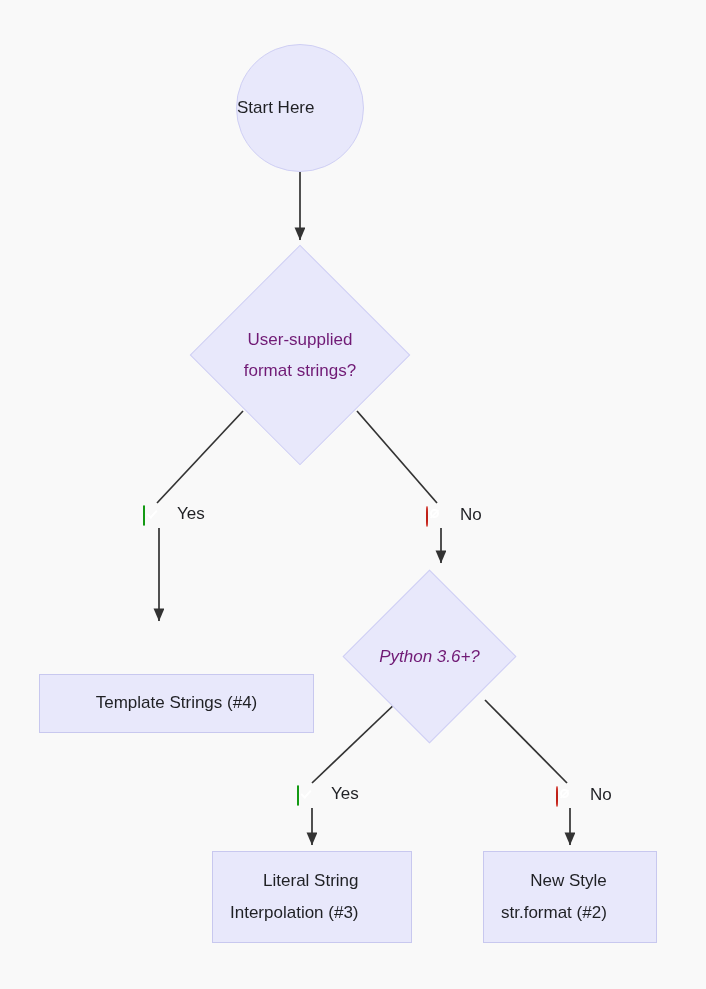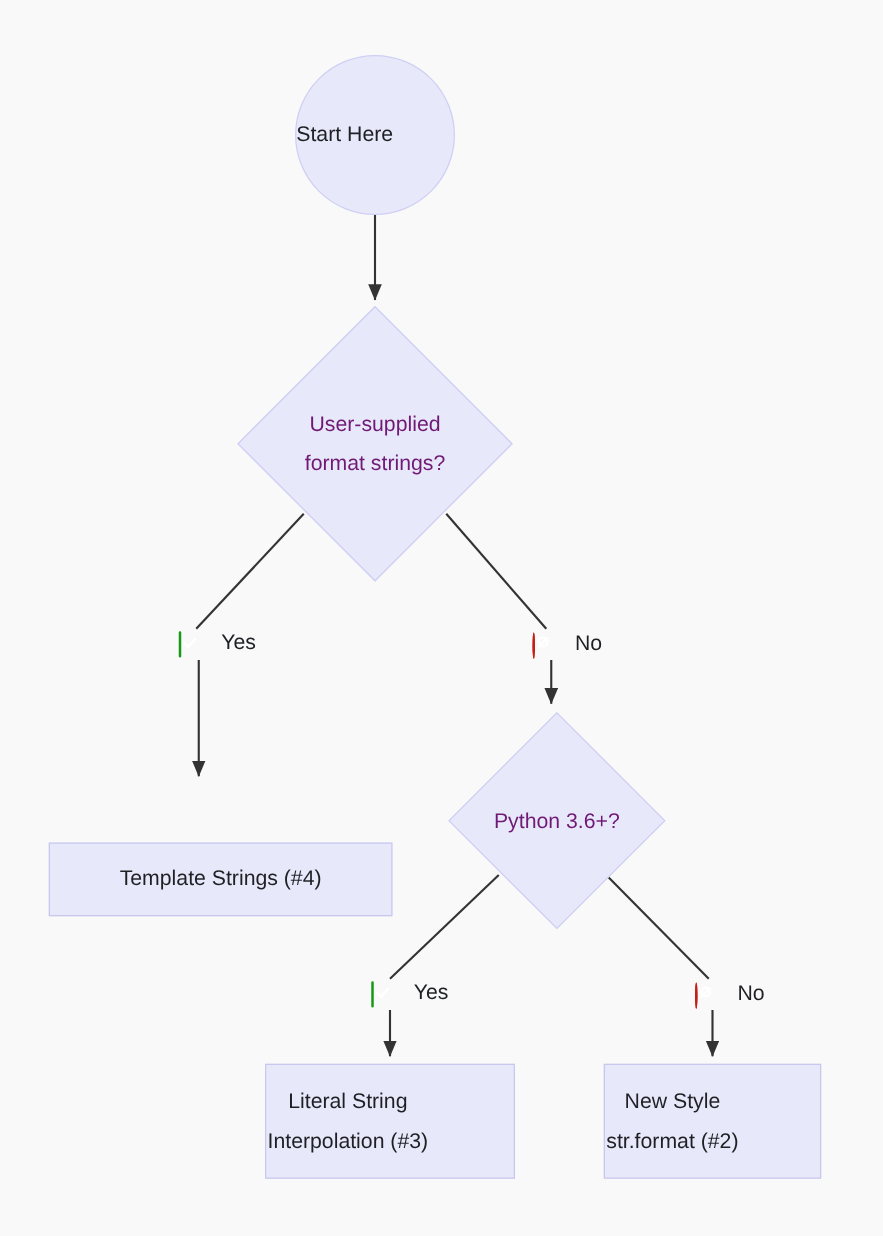--- a/index.html
+++ b/index.html
@@ -65,23 +65,23 @@
     text-align: center;
     color: #701a75;
     font-size: 17px;
     line-height: 1.85;
     white-space: pre-line;
   }
   .node-rect {
     background: #e8e8fb;
     border: 1.5px solid #c8c8ef;
     white-space: pre-line;
-    text-align: center;
+    text-align: right;
     justify-content: flex-start;
-    padding-left: 1px;
+    padding-left: 17px;
     line-height: 1.9;
   }
   .node-rect.centered {
     justify-content: center;
     text-align: center;
     padding-left: 0;
   }
   .edge-label {
     position: absolute;
     display: flex;
@@ -202,21 +202,21 @@
     <span class="emoji-icon">
       <span class="icon-prohibited"></span>
     </span>
     <span class="edge-label-text">No</span>
   </div>
 
   <div class="node node-rect centered" style="left:39px; top:628px; width:275px; height:59px;margin-top:46px;">
     <span>Template Strings (#4)</span>
   </div>
 
-  <div class="node-diamond-wrap" style="left:384px; top:595px; width:123px; height:123px;">
+  <div class="node-diamond-wrap" style="left:368px; top:595px; width:123px; height:123px;font-style:italic;">
     <div class="node-diamond-shape"></div>
     <div class="node-diamond-label" style="left:-40px; top:0px; width:203px; height:123px;">Python 3.6+?</div>
   </div>
 
   <div class="edge-label" style="left:297px; top:784px;">
     <span class="emoji-icon">
       <span class="icon-check-box"></span>
     </span>
     <span class="edge-label-text">Yes</span>
   </div>

